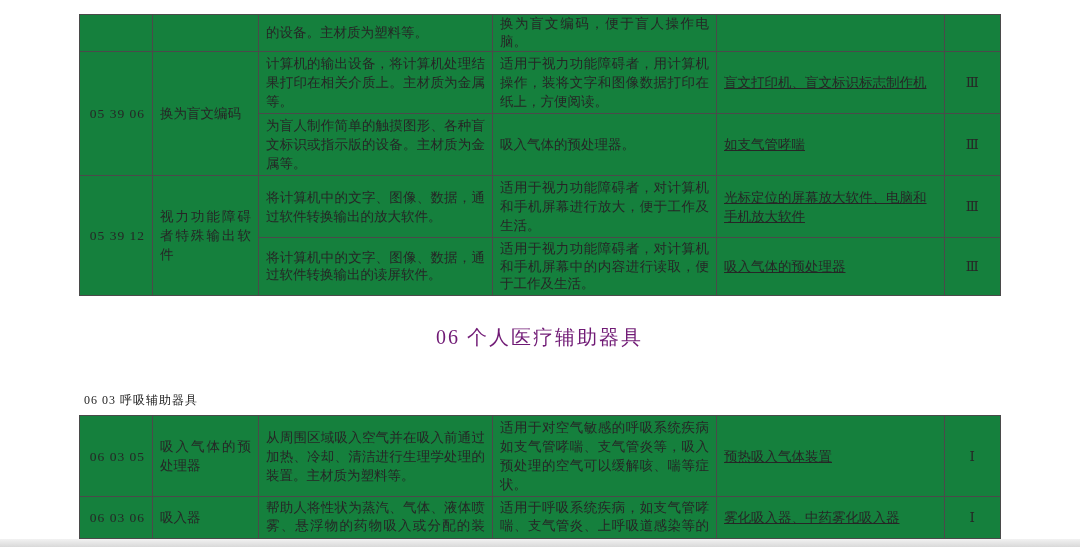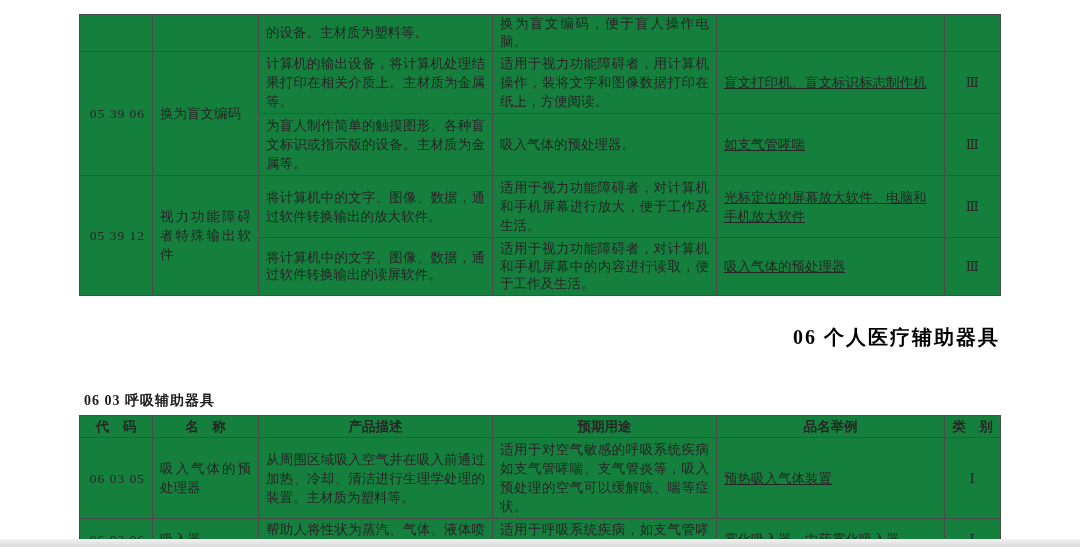--- a/index.html
+++ b/index.html
@@ -48,31 +48,31 @@
   tr.h63 td { height: 57px; }
   tr.h58 td { height: 52px; margin-top: 43px; }
   tr.h52 td { height: 46px; line-height: 17.5px; }
   tr.h22 th { height: 19px; }
   tr.h38 td { height: 32px; line-height: 18px; }
   .clip2 { max-height: 37px; overflow: hidden; }
 
   .section-title {
     position: absolute;
     top: 324px; left: 79px; width: 921px;
-    text-align: right;
+    text-align: center;
     font-size: 20px;
-    font-weight: bold;
+    font-weight: normal;
     letter-spacing: 2px;
-    color: #000000;
+    color: #701a75;
   }
   .subsection-title {
     position: absolute;
     top: 392px; left: 84px;
-    font-size: 14px;
-    font-weight: bold;
+    font-size: 12px;
+    font-weight: normal;
     letter-spacing: 1px;
     color: #1d1d1d;
   }
   .bottom-shade {
     position: absolute;
     left: 0; top: 539px;
     width: 1080px; height: 8px;
     background: linear-gradient(to bottom, #f2f2f2, #d9d9d9);
   }
 </style>
@@ -139,28 +139,20 @@
   <table class="tbl tbl-bottom">
     <colgroup>
       <col style="width:73px">
         <col style="width:106px">
         <col style="width:234px">
       <col style="width:224px">
         <col style="width:228px">
         <col style="width:56px">
     </colgroup>
     <tbody>
-      <tr class="h22">
-        <th>代　码</th>
-        <th>名　称</th>
-        <th>产品描述</th>
-        <th>预期用途</th>
-        <th>品名举例</th>
-        <th>类　别</th>
-      </tr>
 
       <tr class="h63">
         <td class="code-cell">06 03 05</td>
         <td class="name-cell">吸入气体的预处理器</td>
         <td class="desc-cell">从周围区域吸入空气并在吸入前通过加热、冷却、清洁进行生理学处理的装置。主材质为塑料等。</td>
         <td class="use-cell">适用于对空气敏感的呼吸系统疾病如支气管哮喘、支气管炎等，吸入预处理的空气可以缓解咳、喘等症状。</td>
         <td class="ex-cell">预热吸入气体装置</td>
         <td class="class-cell">Ⅰ</td>
       </tr>
 

